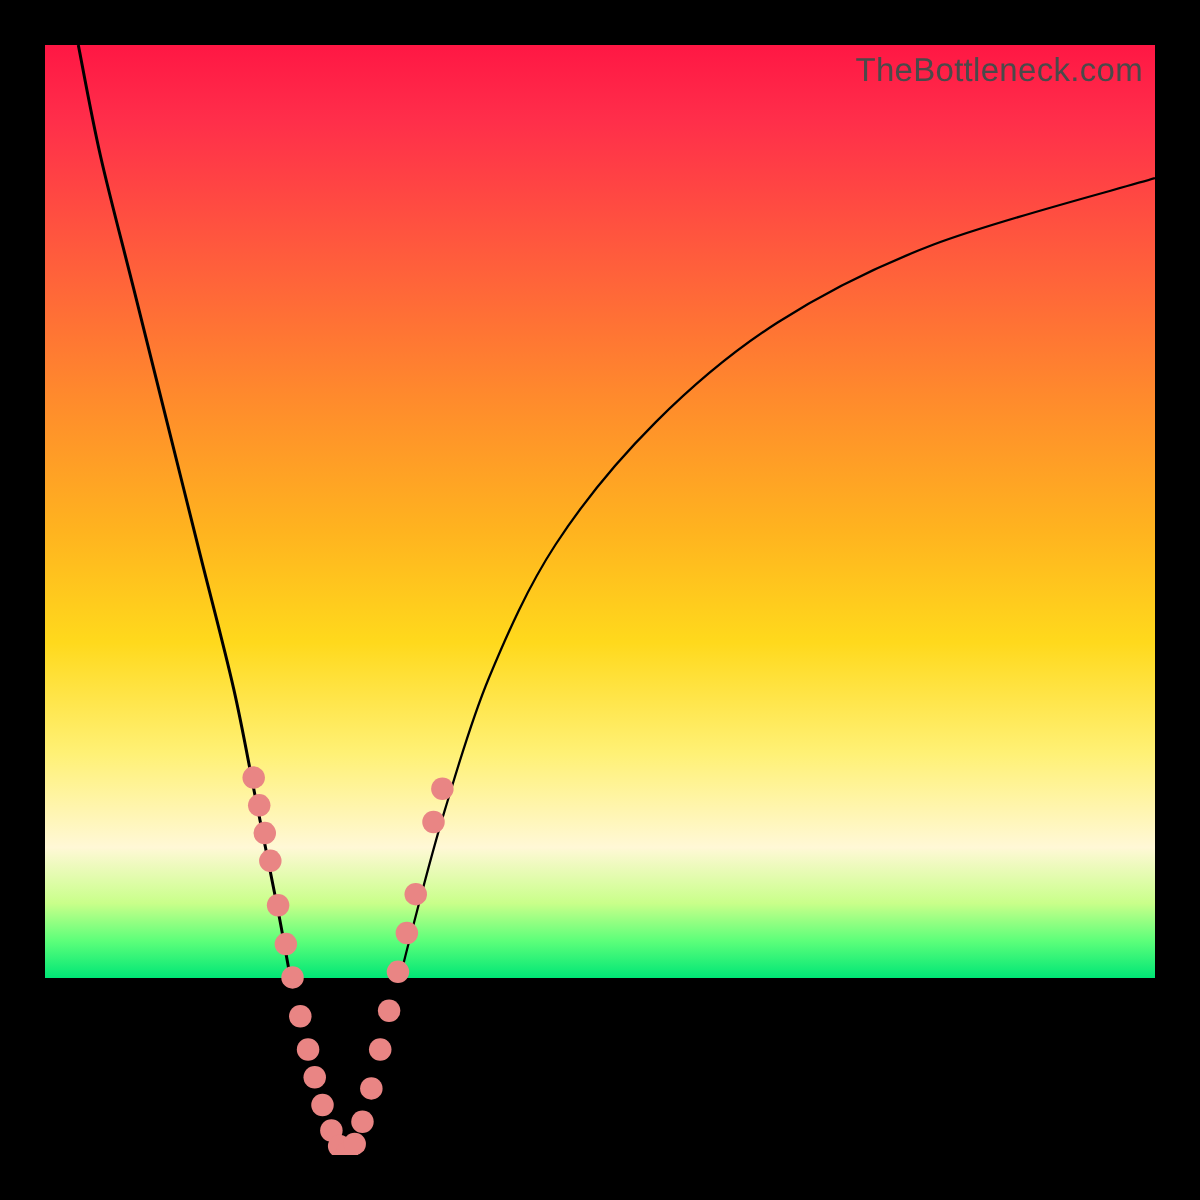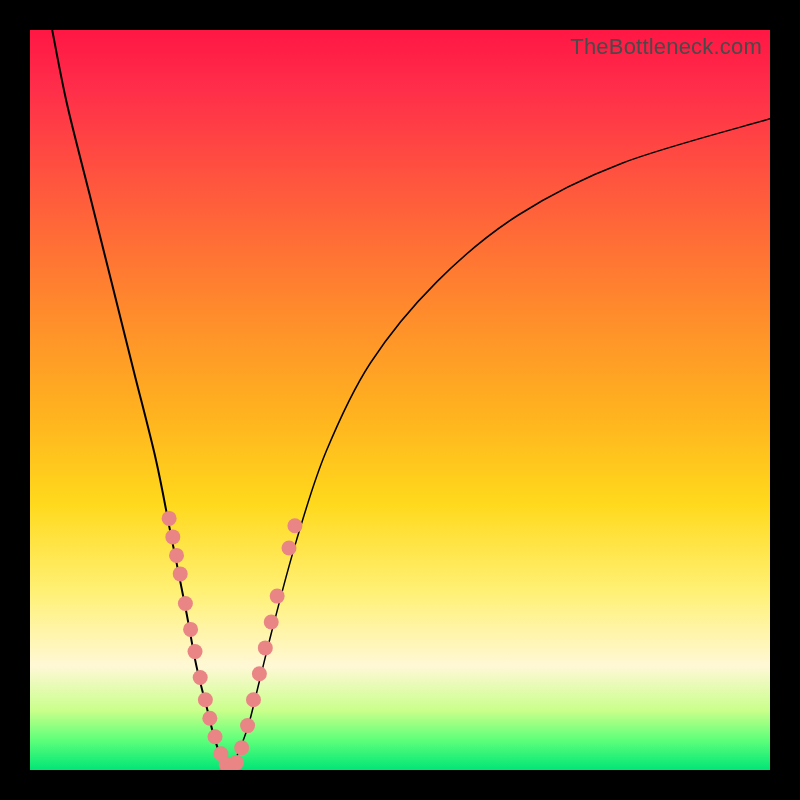--- a/index.html
+++ b/index.html
@@ -15,21 +15,21 @@
     position: relative;
     width: 800px;
     height: 800px;
     background: #000;
   }
   .plot-area {
     position: absolute;
     left: 30px;
     top: 30px;
     width: 740px;
-    height: 740px;
+    height: 622px;
     background: linear-gradient(
       to bottom,
       #ff1744 0%,
       #ff2e4a 8%,
       #ff5a3d 22%,
       #ff8b2c 38%,
       #ffb31f 52%,
       #ffd91c 64%,
       #fff176 76%,
       #fff8d6 86%,

